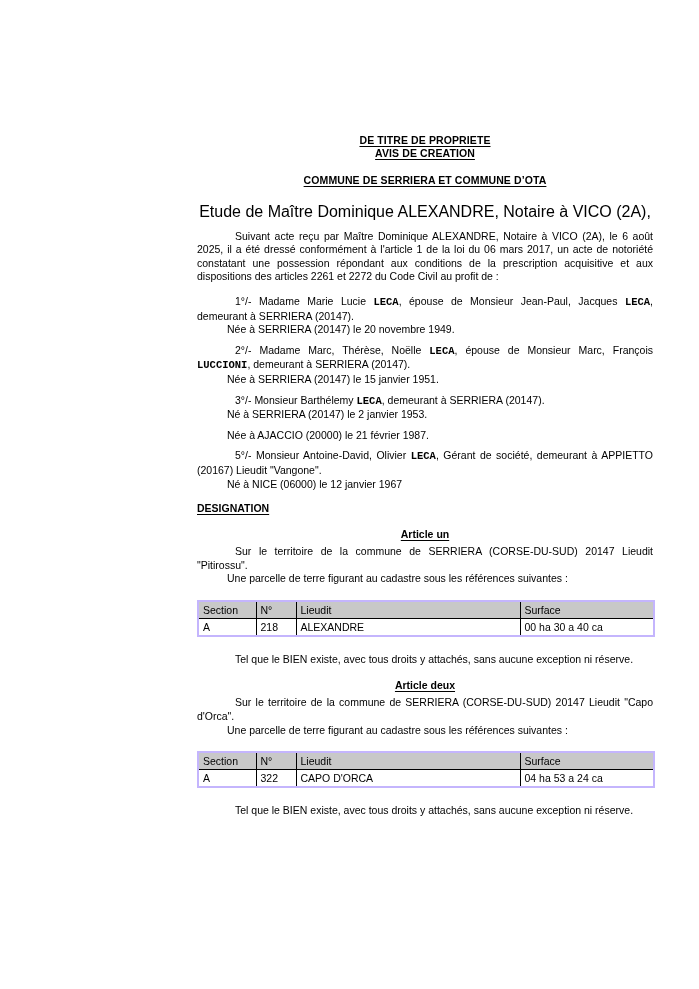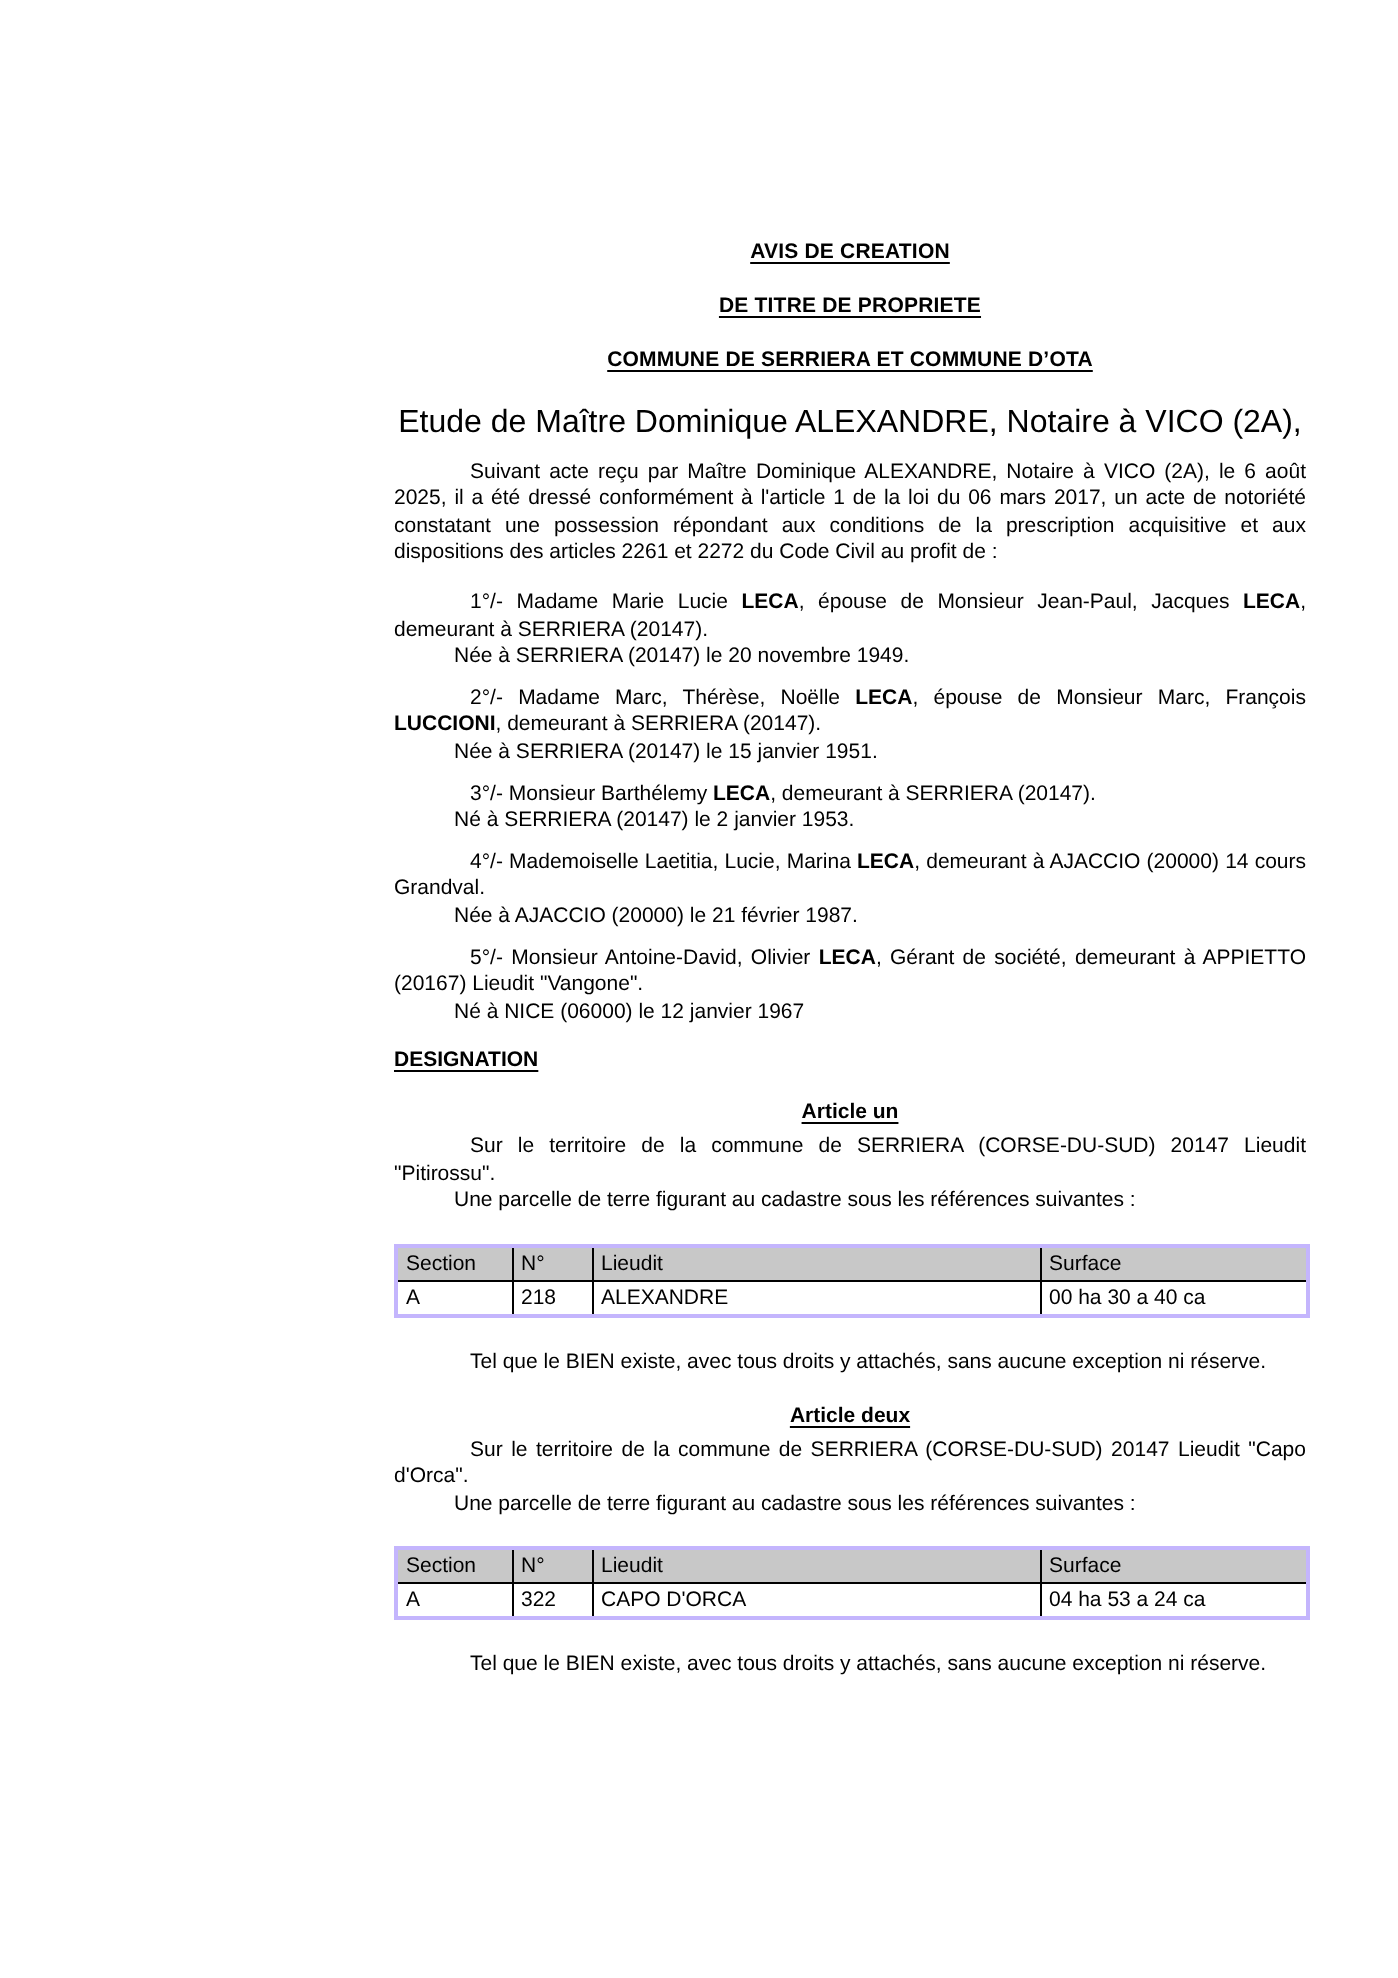--- a/index.html
+++ b/index.html
@@ -89,21 +89,21 @@
   .gap-xs { height: 4px; }
 
   .sub-line {
     font-size: 10.5px;
     line-height: 13.6px;
     text-align: left;
     margin: 0;
     padding-left: 30px;
   }
 
-  b { font-weight: bold; }
+  b { font-weight: bold; font-family: Liberation Mono, monospace; }
 
   
   table.cadastre {
     border-collapse: collapse;
     width: 456px;
     table-layout: fixed;
     margin: 0;
     border: 2px solid #c4b5fd;
     font-size: 10.5px;
   }
@@ -129,25 +129,25 @@
 
   .table-wrap { margin-top: 14px; }
   .after-table { margin-top: 16px; }
 </style>
 </head>
 <body>
 
 <div class="page">
   <div class="content">
 
+    <div class="head h2">
+      <span>DE TITRE DE PROPRIETE</span>
+    </div>
     <div class="head h1">
       <span>AVIS DE CREATION</span>
-    </div>
-    <div class="head h2">
-      <span>DE TITRE DE PROPRIETE</span>
     </div>
     <div class="head h3">
       <span>COMMUNE DE SERRIERA ET COMMUNE D’OTA</span>
     </div>
 
     <p class="center-line">Etude de Maître Dominique ALEXANDRE, Notaire à VICO (2A),</p>
 
     <div class="gap-md"></div>
     <p class="para"><span class="indent"></span><span>Suivant acte reçu par Maître Dominique ALEXANDRE, Notaire à VICO (2A), le 6 août 2025, il a été dressé conformément à l'article 1 de la loi du 06 mars 2017, un acte de notoriété constatant une possession répondant aux conditions de la prescription acquisitive et aux dispositions des articles 2261 et 2272 du Code Civil au profit de :</span></p>
 
@@ -157,21 +157,20 @@
 
     <div class="gap-sm"></div>
     <p class="para"><span class="indent"></span><span>2°/-</span> <span>Madame Marc, Thérèse, Noëlle </span><b>LECA</b><span>, épouse de Monsieur Marc, François </span><b>LUCCIONI</b><span>, demeurant à SERRIERA (20147).</span></p>
     <p class="sub-line">Née à SERRIERA (20147) le 15 janvier 1951.</p>
 
     <div class="gap-sm"></div>
     <p class="para"><span class="indent"></span><span>3°/-</span> <span>Monsieur Barthélemy </span><b>LECA</b><span>, demeurant à SERRIERA (20147).</span></p>
     <p class="sub-line">Né à SERRIERA (20147) le 2 janvier 1953.</p>
 
     <div class="gap-sm"></div>
-    <p class="para"><span class="indent"></span><span>4°/-</span> <span>Mademoiselle Laetitia, Lucie, Marina </span><b>LECA</b><span>, demeurant à AJACCIO (20000) 14 cours Grandval.</span></p>
     <p class="sub-line">Née à AJACCIO (20000) le 21 février 1987.</p>
 
     <div class="gap-sm"></div>
     <p class="para"><span class="indent"></span><span>5°/-</span> <span>Monsieur Antoine-David, Olivier </span><b>LECA</b><span>, Gérant de société, demeurant à APPIETTO (20167) Lieudit "Vangone".</span></p>
     <p class="sub-line">Né à NICE (06000) le 12 janvier 1967</p>
 
     <div class="designation">
       <span>DESIGNATION</span>
     </div>
 

